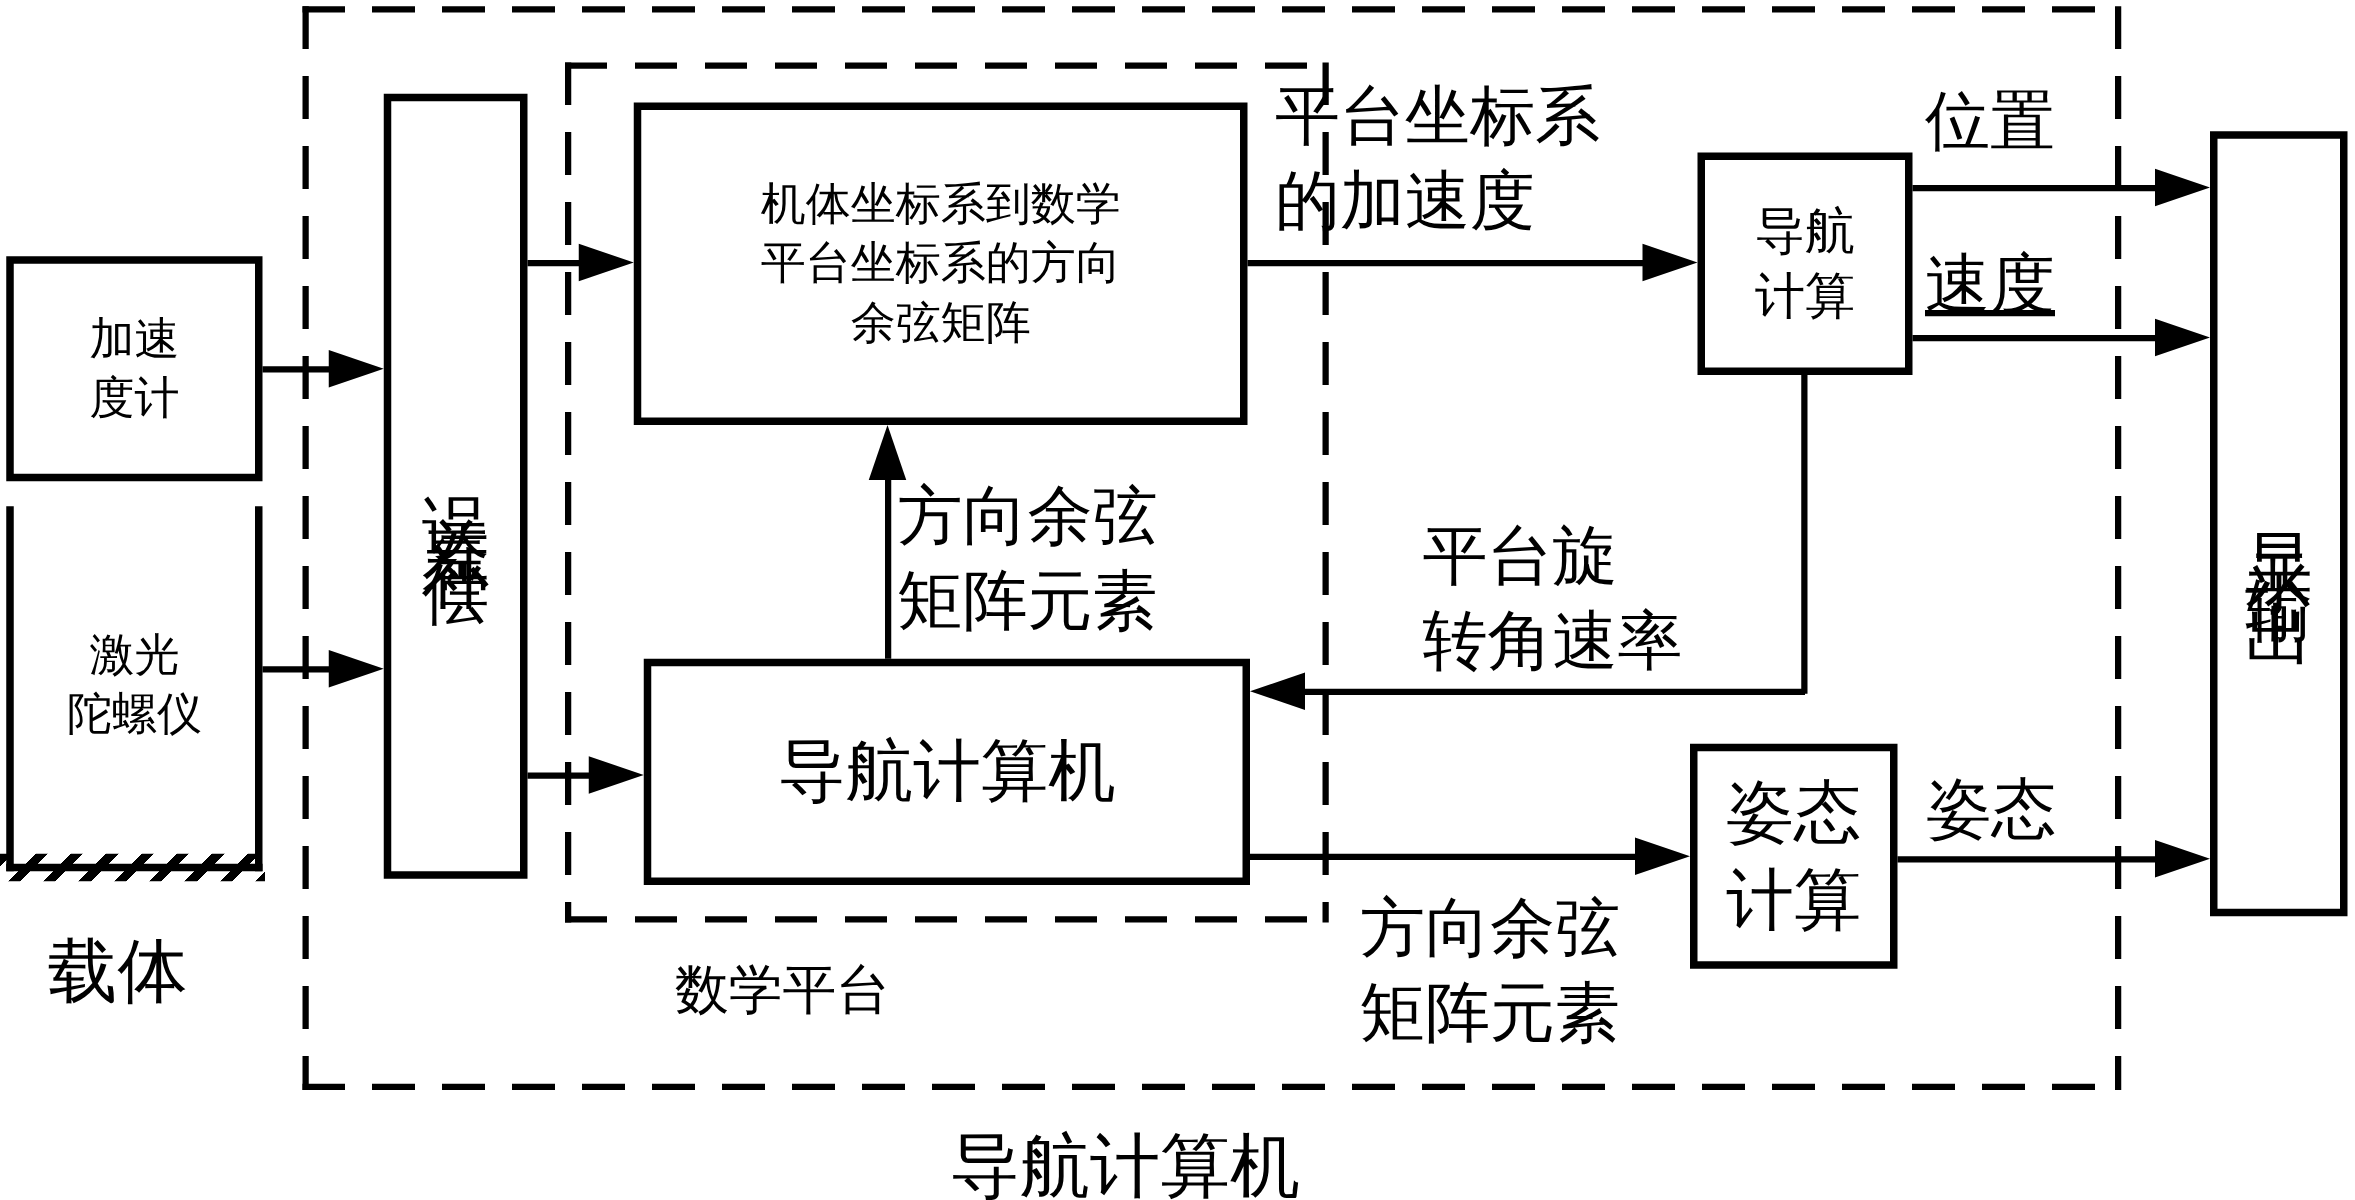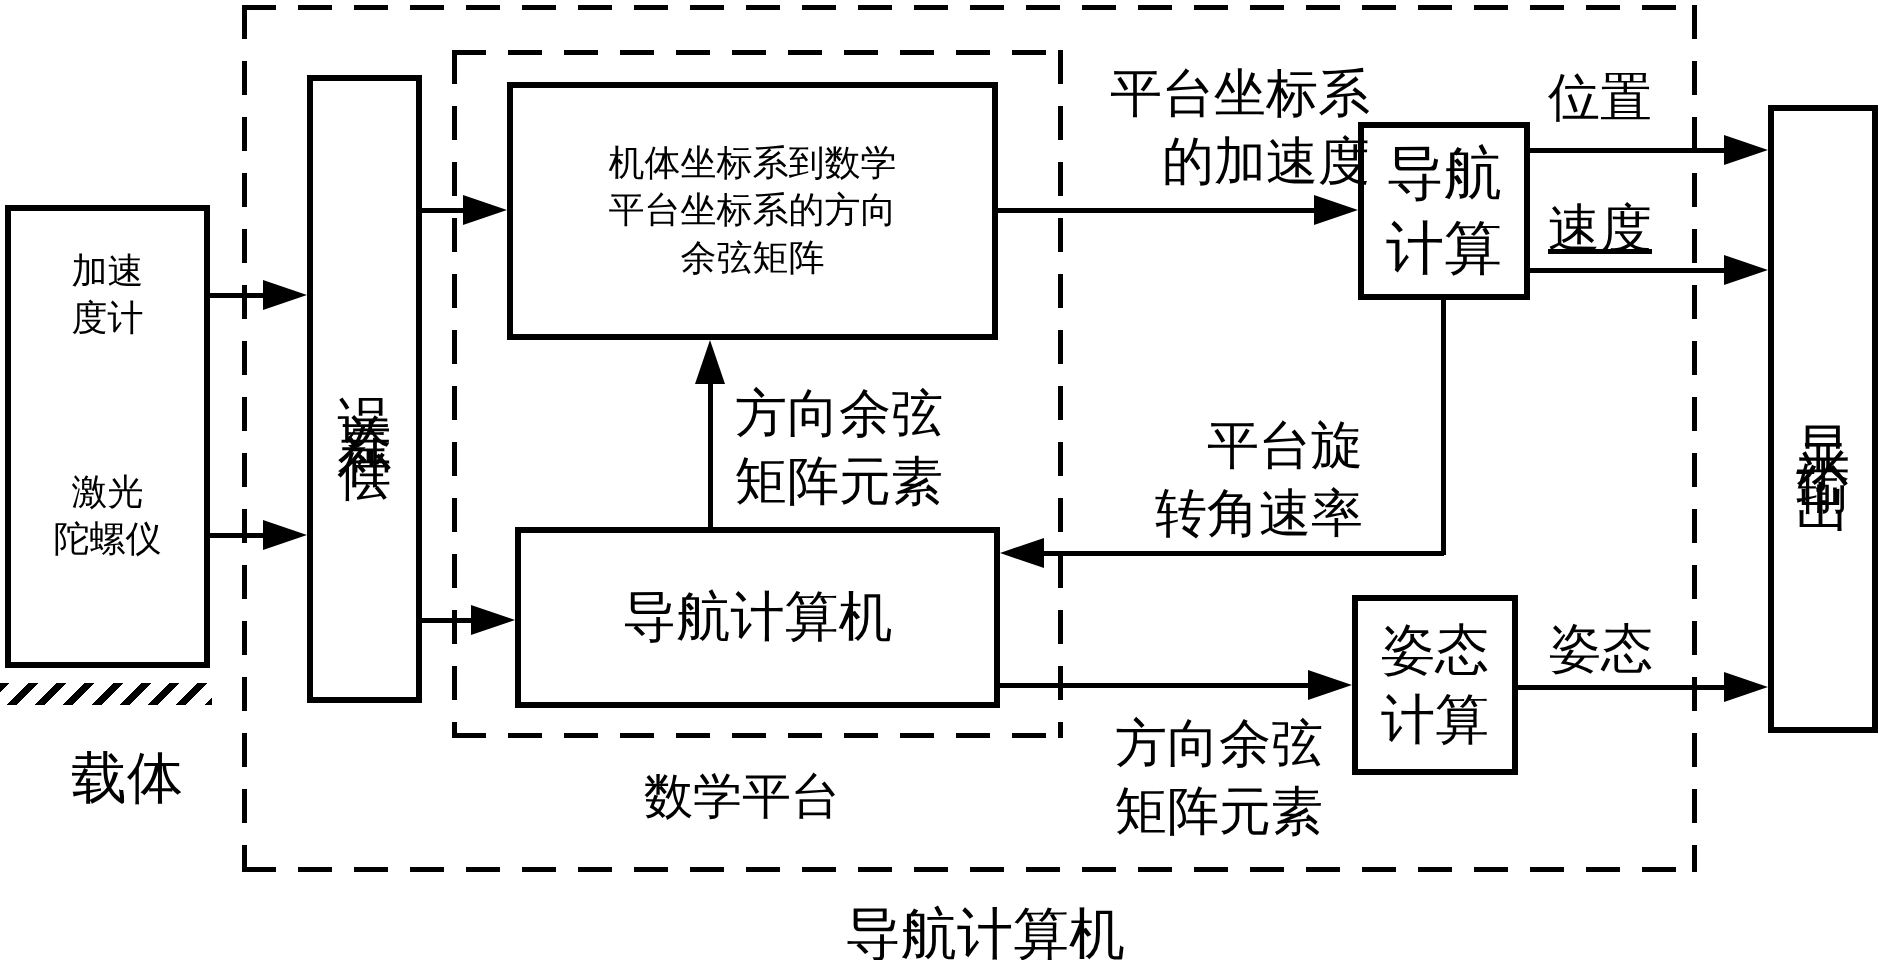--- a/index.html
+++ b/index.html
@@ -15,54 +15,54 @@
   .vert{
     writing-mode:vertical-rl;text-orientation:upright;letter-spacing:18px;line-height:1;
   }
   .hline{position:absolute;height:5px;background:#000;}
   .vline{position:absolute;width:5px;background:#000;}
   .dash-h{position:absolute;height:5px;background:repeating-linear-gradient(90deg,#000 0 34px,transparent 34px 56px);}
   .dash-v{position:absolute;width:5px;background:repeating-linear-gradient(180deg,#000 0 34px,transparent 34px 56px);}
   .head-r{position:absolute;width:0;height:0;border-top:15px solid transparent;border-bottom:15px solid transparent;border-left:44px solid #000;}
   .head-l{position:absolute;width:0;height:0;border-top:15px solid transparent;border-bottom:15px solid transparent;border-right:44px solid #000;}
   .head-u{position:absolute;width:0;height:0;border-left:15px solid transparent;border-right:15px solid transparent;border-bottom:44px solid #000;}
-  .lbl{position:absolute;text-align:right;white-space:pre-line;line-height:1.3;font-size:52px;}
+  .lbl{position:absolute;text-align:left;white-space:pre-line;line-height:1.3;font-size:52px;}
   .hatch{position:absolute;background:repeating-linear-gradient(135deg,#000 0 7px,transparent 7px 20px);}
 </style>
 </head>
 <body>
 
 <div class="stage">
 
   <div class="dash-h" style="left:242px;top:5px;width:1455px;"></div>
   <div class="dash-h" style="left:242px;top:867px;width:1455px;"></div>
   <div class="dash-v" style="left:242px;top:5px;height:867px;"></div>
   <div class="dash-v" style="left:1692px;top:5px;height:867px;"></div>
 
   <div class="dash-h" style="left:452px;top:50px;width:611px;"></div>
   <div class="dash-h" style="left:452px;top:733px;width:611px;"></div>
   <div class="dash-v" style="left:452px;top:50px;height:688px;"></div>
   <div class="dash-v" style="left:1058px;top:50px;height:688px;"></div>
 
   <div class="box" style="left:5px;top:205px;width:205px;height:180px;">加速
 度计</div>
-  <div class="box" style="left:5px;top:376px;width:205px;height:292px;border-top:0;font-family:Liberation Mono, monospace;">激光
+  <div class="box" style="left:5px;top:405px;width:205px;height:292px;border-top:0;">激光
 陀螺仪</div>
   <div class="hatch" style="left:0;top:683px;width:212px;height:22px;"></div>
   <div class="lbl" style="left:38px;top:742px;width:145px;font-size:56px;">载体</div>
 
   <div class="box vert" style="left:307px;top:75px;width:115px;height:628px;font-size:54px;">误差补偿</div>
 
   <div class="box" style="left:507px;top:82px;width:491px;height:258px;line-height:1.32;">机体坐标系到数学
 平台坐标系的方向
 余弦矩阵</div>
 
   <div class="box" style="left:515px;top:527px;width:485px;height:181px;font-size:54px;">导航计算机</div>
 
-  <div class="box" style="left:1358px;top:122px;width:172px;height:178px;font-size:58px;">导航
+  <div class="box" style="left:1358px;top:122px;width:172px;height:178px;font-size:40px;">导航
 计算</div>
 
   <div class="box" style="left:1352px;top:595px;width:166px;height:180px;font-size:54px;">姿态
 计算</div>
 
   <div class="box vert" style="left:1768px;top:105px;width:110px;height:628px;font-size:54px;">显示输出</div>
 
   <div class="hline" style="left:210px;top:293px;width:56px;"></div>
   <div class="head-r" style="left:263px;top:280px;"></div>
 
@@ -101,16 +101,16 @@
 
   <div class="hline" style="left:1000px;top:683px;width:310px;"></div>
   <div class="head-r" style="left:1308px;top:670px;"></div>
   <div class="lbl" style="left:1088px;top:710px;width:235px;">方向余弦
 矩阵元素</div>
 
   <div class="hline" style="left:1518px;top:685px;width:208px;"></div>
   <div class="head-r" style="left:1724px;top:672px;"></div>
   <div class="lbl" style="left:1541px;top:615px;width:112px;">姿态</div>
 
-  <div class="lbl" style="left:540px;top:765px;width:300px;font-size:49px;">数学平台</div>
+  <div class="lbl" style="left:540px;top:765px;width:300px;font-size:43px;">数学平台</div>
   <div class="lbl" style="left:760px;top:898px;width:365px;font-size:56px;">导航计算机</div>
 
 </div>
 
 </body></html>

